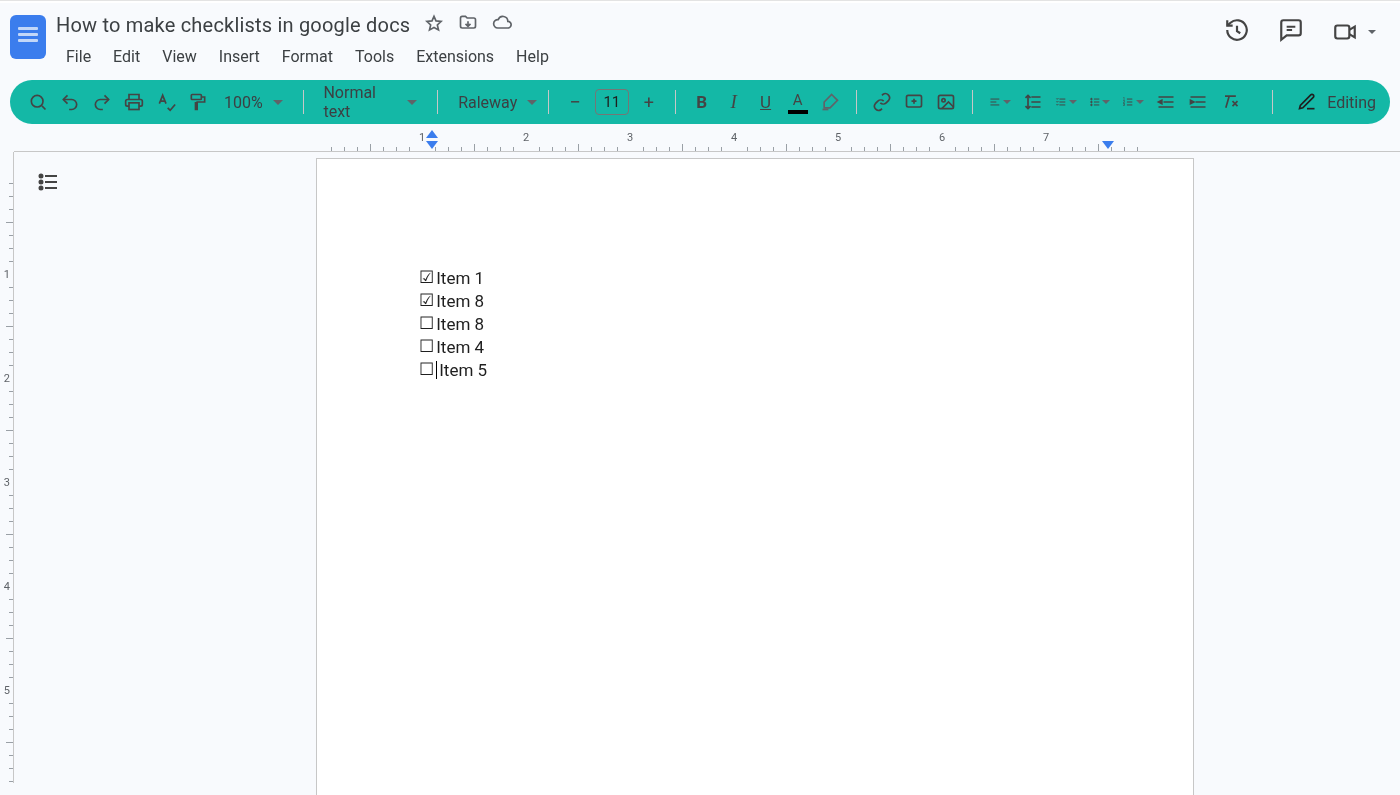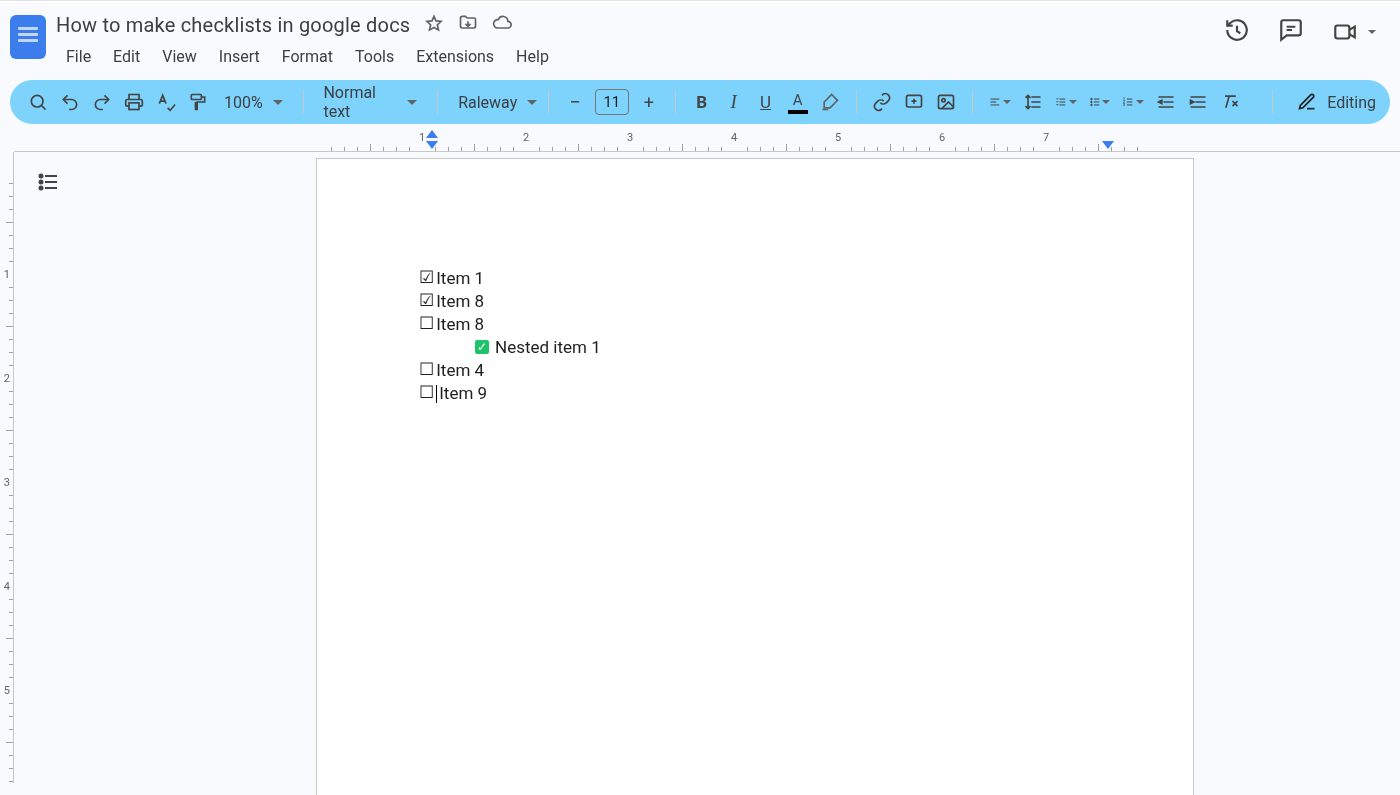--- a/index.html
+++ b/index.html
@@ -53,21 +53,21 @@
   .right-titlebar {
     display:flex; align-items:center; gap:28px;
     padding-right: 14px; padding-top:6px;
   }
   .right-titlebar .icon { color:#444; }
   .right-titlebar svg { width:26px; height:26px; }
   .meetcam { display:flex; align-items:center; gap:8px; }
 
   .toolbar-wrap {
     margin: 10px 10px 0 10px;
-    background: #7dd3fc;
+    background: #14b8a6;
     border-radius: 28px;
     padding: 6px 14px;
     display:flex; align-items:center; gap: 4px;
     height: 44px;
   }
   .tb-btn {
     display:flex; align-items:center; justify-content:center;
     min-width: 28px; height:30px; padding:0 4px;
     color:#444; border-radius:4px; cursor:pointer;
     position:relative;
@@ -523,30 +523,26 @@
         <div class="doc-line">
           <span class="cb">☑</span>
           <span>Item 8</span>
         </div>
         <div class="doc-line">
           <span class="cb">☐</span>
           <span>Item 8</span>
         </div>
       </div>
     <div id="nested">
-        <div class="doc-line nested">
-          <span class="cbgreen"></span>
-          <span>Nested item 1</span>
-        </div>
       </div>
     <div id="rest">
         <div class="doc-line">
           <span class="cb">☐</span>
           <span>Item 4</span>
         </div>
         <div class="doc-line">
           <span class="cb">☐</span>
           <span class="cursor-caret"></span>
-          <span>Item 9</span>
+          <span>Item 5</span>
         </div>
       </div>
   </div>
 </div>
 
 </body></html>

